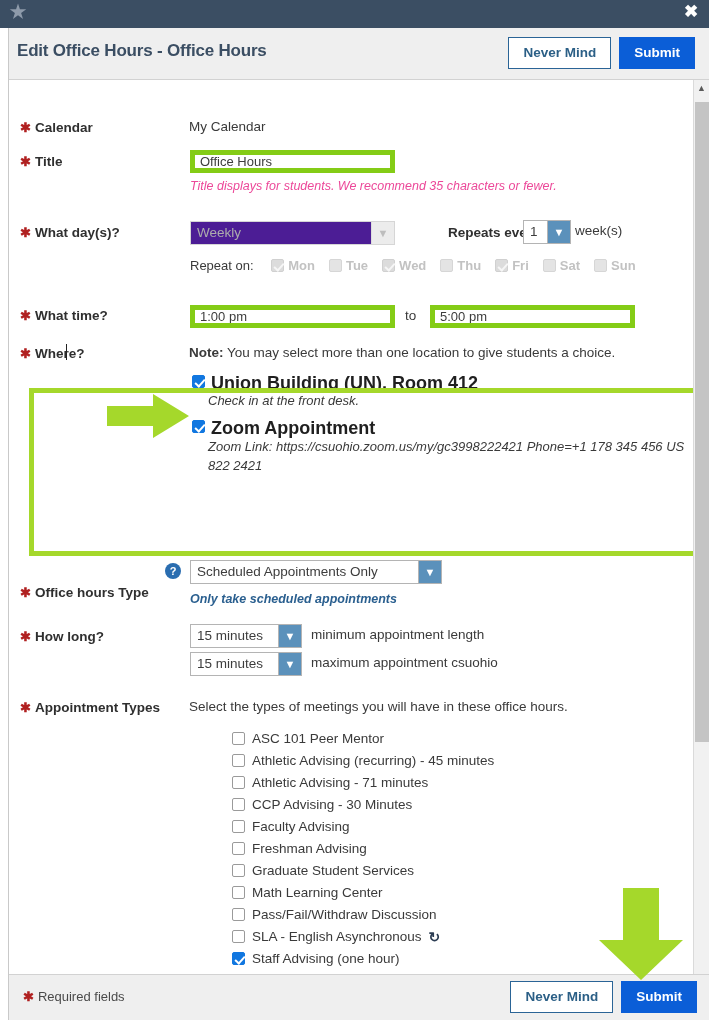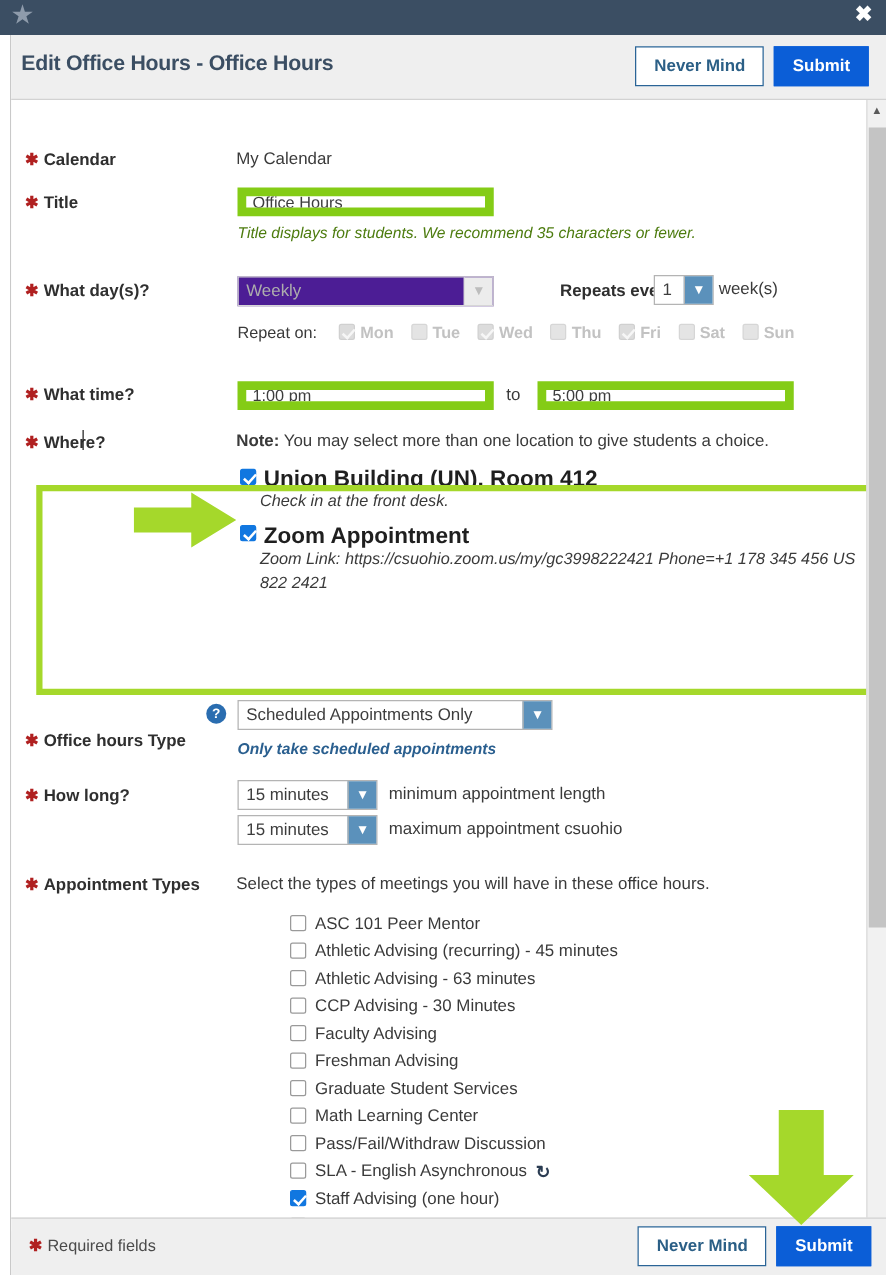--- a/index.html
+++ b/index.html
@@ -161,29 +161,29 @@
   .val {
     position: absolute;
     left: 180px;
     color: #3a3a3a;
     font-size: 13.5px;
   }
   .hint {
     position: absolute;
     left: 181px;
     font-style: italic;
-    color: #4d7c0f;
+    color: #ec4899;
     font-size: 12.5px;
   }
 
   input.txt {
     position: absolute;
     box-sizing: border-box;
     height: 23px;
-    border: 7px solid #84cc16;
+    border: 5px solid #84cc16;
     background: #ffffff;
     font-family: "Liberation Sans", sans-serif;
     font-size: 13px;
     color: #3d3d3d;
     padding: 0 5px;
   }
   input.txt:disabled { background: #f4f4f4; }
 
   .selectwrap {
     position: absolute;
@@ -509,21 +509,21 @@
     <div class="row" style="top:620px;">
       <div class="lbl" style="top:0;">
         <span class="req">✱</span><span>Appointment Types</span>
       </div>
       <div class="val" style="top:-1px;">Select the types of meetings you will have in these office hours.</div>
     </div>
 
     <div class="appt-list" id="appt-host">
         <div class="appt-item"><span class="cb"></span><span>ASC 101 Peer Mentor</span></div>
         <div class="appt-item"><span class="cb"></span><span>Athletic Advising (recurring) - 45 minutes</span></div>
-        <div class="appt-item"><span class="cb"></span><span>Athletic Advising - 63 minutes</span></div>
+        <div class="appt-item"><span class="cb"></span><span>Athletic Advising - 71 minutes</span></div>
         <div class="appt-item"><span class="cb"></span><span>CCP Advising - 30 Minutes</span></div>
         <div class="appt-item"><span class="cb"></span><span>Faculty Advising</span></div>
         <div class="appt-item"><span class="cb"></span><span>Freshman Advising</span></div>
         <div class="appt-item"><span class="cb"></span><span>Graduate Student Services</span></div>
         <div class="appt-item"><span class="cb"></span><span>Math Learning Center</span></div>
         <div class="appt-item"><span class="cb"></span><span>Pass/Fail/Withdraw Discussion</span></div>
         <div class="appt-item"><span class="cb"></span><span>SLA - English Asynchronous</span><span class="recur-icon">↻</span></div>
         <div class="appt-item"><span class="cb checked"></span><span>Staff Advising (one hour)</span></div>
         <div class="appt-item"><span class="cb"></span><span>Supplemental Instruction</span><span class="recur-icon">↻</span></div>
       </div>

